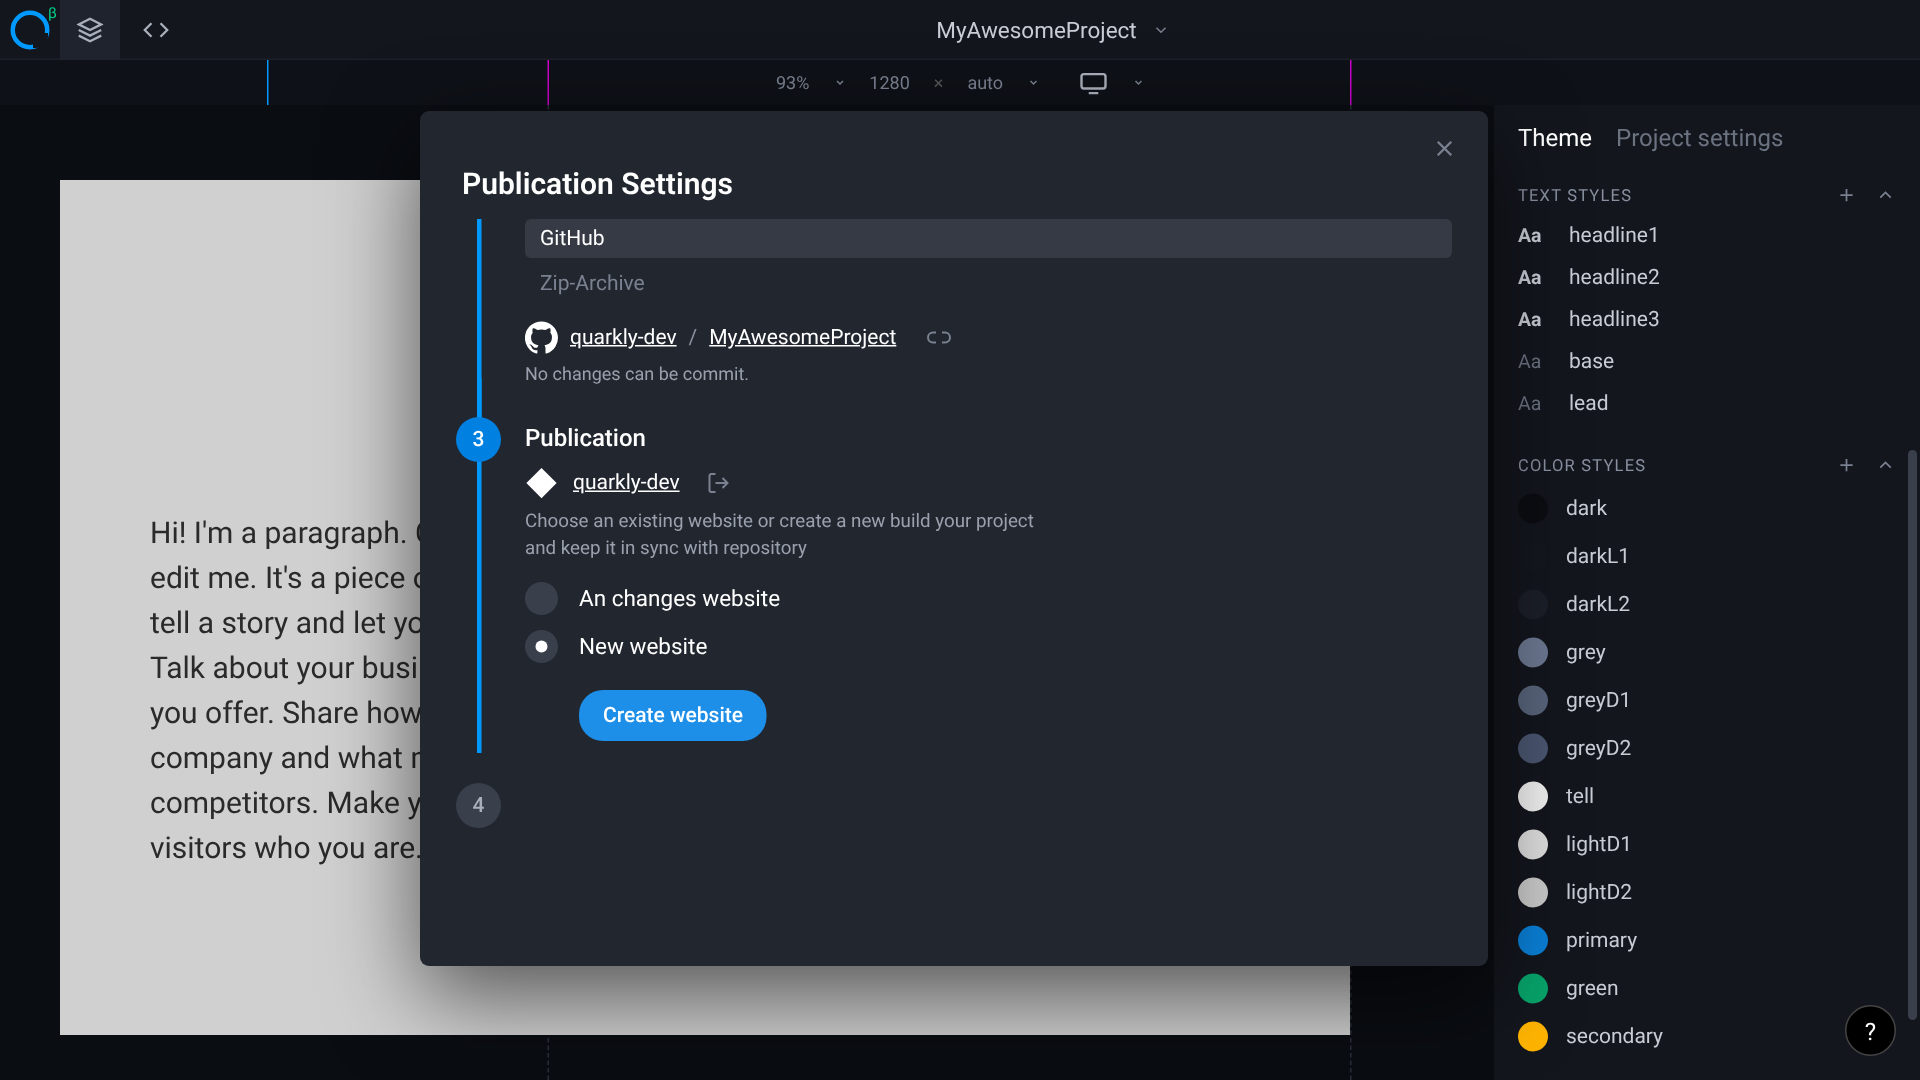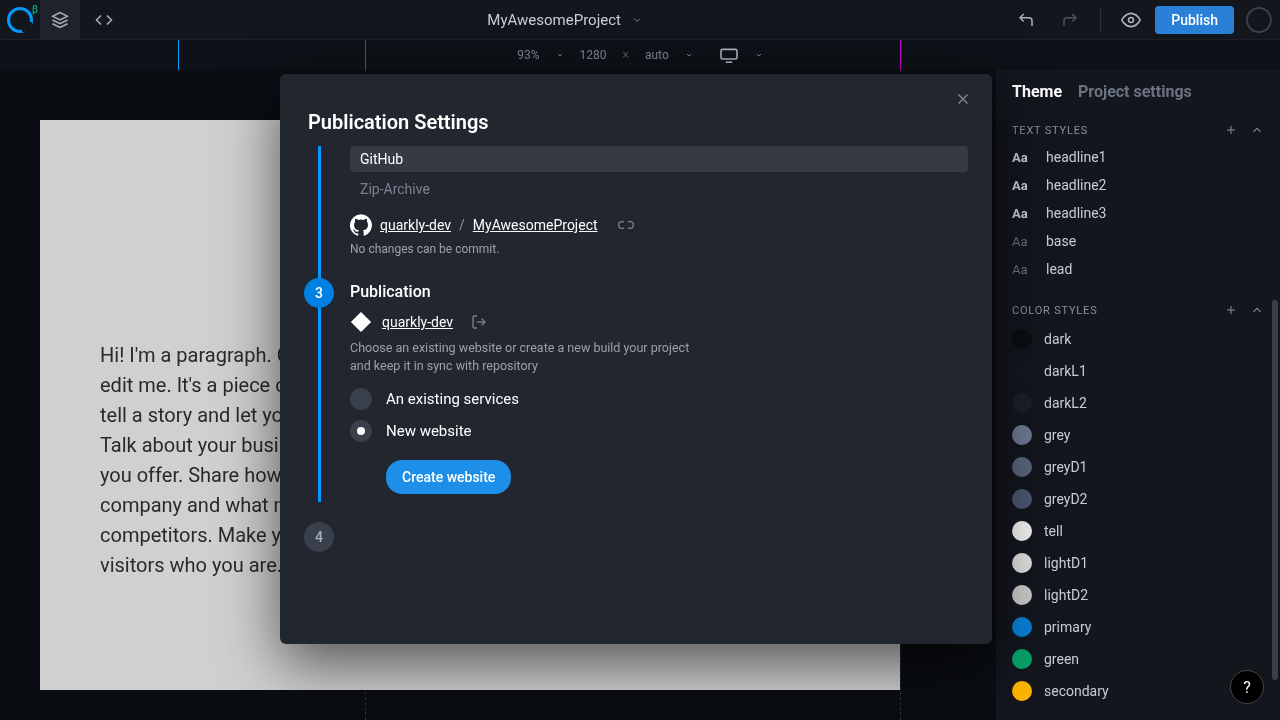--- a/index.html
+++ b/index.html
@@ -30,21 +30,21 @@
   
   .main { display: flex; height: 650px; }
   .canvas-area { flex: 1; position: relative; background: #0a0d12; overflow: hidden; }
   .page-preview { position: absolute; top: 50px; left: 40px; width: 860px; height: 570px; background: #d0d0d0; padding: 60px 60px; }
   .page-preview p { font-size: 20px; line-height: 1.5; color: #2a2a2a; max-width: 520px; margin-top: 160px;}
   .dashed-v { position: absolute; top: 0; bottom: 0; border-left: 1px dashed #2a2f3a; }
 
   
   .sidebar { width: 284px; background: #13161d; overflow-y: auto; padding: 12px 0; position: relative; }
   .side-tabs { display: flex; gap: 16px; padding: 0 16px 12px; font-size: 16px; }
-  .side-tab { color: #6b7280; cursor: pointer; font-weight: 700; text-align: center;}
+  .side-tab { color: #6b7280; cursor: pointer; font-weight: 400; text-align: center;}
   .side-tab.active { color: #fff; }
   .side-section-head { display: flex; align-items: center; justify-content: space-between; padding: 10px 16px 6px; font-size: 11px; letter-spacing: 0.8px; color: #8990a0; text-transform: uppercase; }
   .side-head-icons { display: flex; gap: 12px; color: #7a8190; }
   .style-item { display: flex; align-items: center; gap: 12px; padding: 6px 16px; font-size: 14px; color: #c8cdd5; cursor: pointer; }
   .aa { font-size: 13px; font-weight: 700; width: 22px; text-align: left; }
   .aa.dim { color: #6b7280; font-weight: 400; }
   .swatch { width: 20px; height: 20px; border-radius: 50%; flex-shrink: 0; }
   .side-scrollbar { position: absolute; right: 2px; top: 230px; width: 6px; height: 380px; background: #3a3f4c; border-radius: 3px; }
 
   
@@ -107,43 +107,20 @@
           <polyline points="16 18 22 12 16 6"></polyline>
           <polyline points="8 6 2 12 8 18"></polyline>
         </svg>
     </div>
   </div>
   <div class="project-name-wrap">
     <span>MyAwesomeProject</span>
     <svg width="12" height="12" viewBox="0 0 24 24" fill="none" stroke="#7a8190" stroke-width="2">
         <polyline points="6 9 12 15 18 9"></polyline>
       </svg>
-  </div>
-  <div class="topbar-right">
-    <div class="icon-btn">
-      <svg width="18" height="18" viewBox="0 0 24 24" fill="none" stroke="#aab0bb" stroke-width="2">
-          <polyline points="9 14 4 9 9 4"></polyline>
-          <path d="M20 20v-7a4 4 0 0 0-4-4H4"></path>
-        </svg>
-    </div>
-    <div class="icon-btn" style="opacity:.4">
-      <svg width="18" height="18" viewBox="0 0 24 24" fill="none" stroke="#aab0bb" stroke-width="2">
-          <polyline points="15 14 20 9 15 4"></polyline>
-          <path d="M4 20v-7a4 4 0 0 1 4-4h12"></path>
-        </svg>
-    </div>
-    <div class="divider-v"></div>
-    <div class="icon-btn">
-      <svg width="20" height="20" viewBox="0 0 24 24" fill="none" stroke="#aab0bb" stroke-width="2">
-          <path d="M1 12s4-8 11-8 11 8 11 8-4 8-11 8-11-8-11-8z"></path>
-          <circle cx="12" cy="12" r="3"></circle>
-        </svg>
-    </div>
-    <div class="publish-btn">Publish</div>
-    <div class="avatar-circle"></div>
   </div>
 </div>
 
 <div class="canvasbar">
   <div class="ruler-mark blue" style="left:178px"></div>
   <div class="ruler-mark mag" style="left:365px"></div>
   <div class="ruler-mark mag" style="left:900px"></div>
   <span>93%</span>
   <svg width="8" height="8" viewBox="0 0 24 24" fill="none" stroke="#7a8190" stroke-width="3">
       <polyline points="6 9 12 15 18 9"></polyline>
@@ -321,21 +298,21 @@
         <a>quarkly-dev</a>
         <svg width="16" height="16" viewBox="0 0 24 24" fill="none" stroke="#7a8190" stroke-width="2" style="margin-left:8px">
             <path d="M9 21H5a2 2 0 0 1-2-2V5a2 2 0 0 1 2-2h4"></path>
             <polyline points="16 17 21 12 16 7"></polyline>
             <line x1="21" y1="12" x2="9" y2="12"></line>
           </svg>
       </div>
       <div class="desc">Choose an existing website or create a new build your project and keep it in sync with repository</div>
       <div class="radio-row">
         <div class="radio"></div>
-        <span>An existing services</span>
+        <span>An changes website</span>
       </div>
       <div class="radio-row">
         <div class="radio checked"></div>
         <span>New website</span>
       </div>
       <div class="create-btn">Create website</div>
     </div>
 
     <div class="step" style="margin-top:24px">
       <div class="step-line grey"></div>

